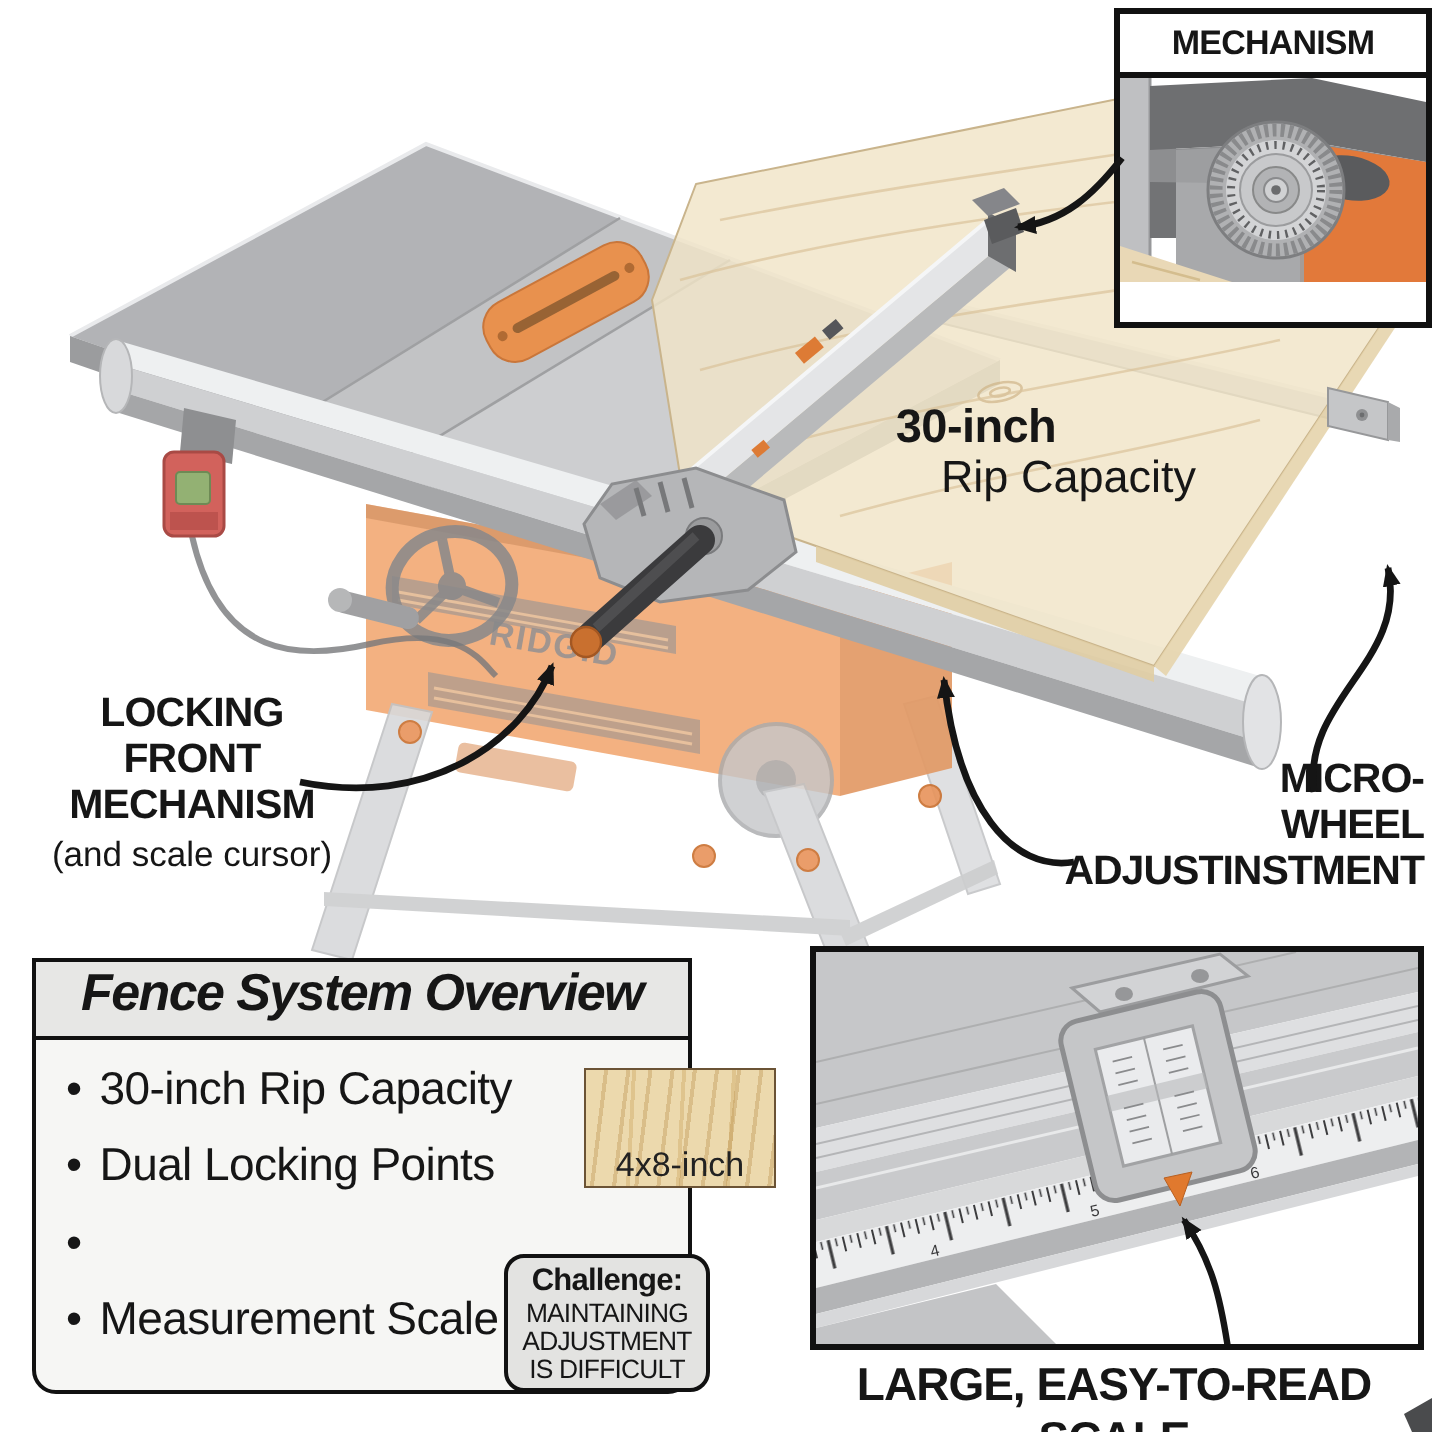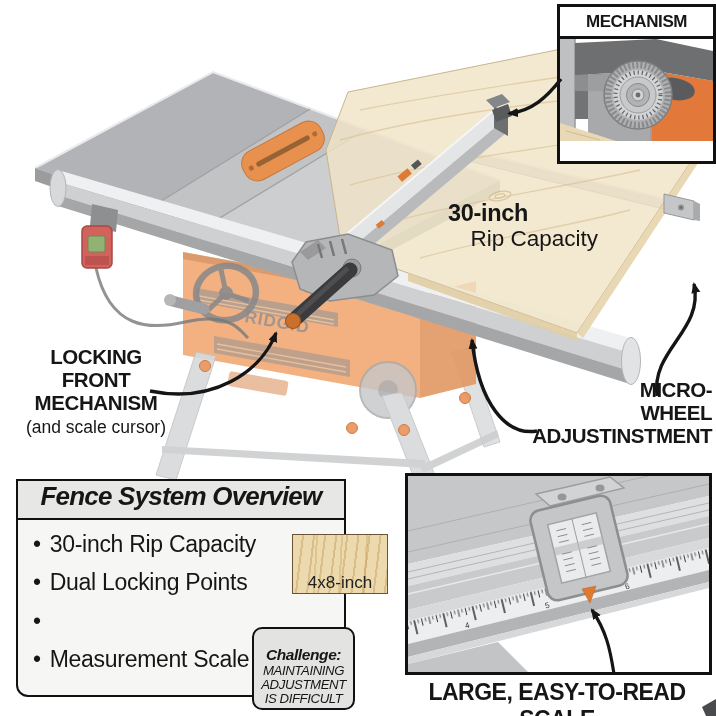--- a/index.html
+++ b/index.html
@@ -33,21 +33,21 @@
                  font-size:26px;font-weight:bold;letter-spacing:-0.8px;padding:0 0 6px;font-style:italic;}
   .bullets{padding:5px 0 0 15px;}
   .bullet{display:flex;gap:9px;align-items:center;height:38.5px;font-size:23px;letter-spacing:-0.3px;}
   .wood-swatch{position:absolute;left:232px;top:53px;width:94px;height:58px;
                border:1.5px solid #6b5335;background:#ecd9ad;
                background-image:repeating-linear-gradient(97deg,rgba(189,148,82,0) 0 9px,rgba(189,148,82,.40) 9px 11px),
                                 repeating-linear-gradient(93deg,rgba(210,175,110,0) 0 23px,rgba(210,175,110,.5) 23px 25px);
                display:flex;align-items:flex-end;justify-content:center;font-size:17px;color:#222;margin-left:42px;}
   .challenge{position:absolute;left:234px;top:146px;width:99px;height:62px;
              border:2.5px solid #111;border-radius:10px;background:#e3e3e1;
-             text-align:center;padding-top:17px;font-style:italic;}
+             text-align:center;padding-top:3px;}
   .challenge .t{font-size:15.5px;font-weight:bold;letter-spacing:-0.4px;}
   .challenge .l{font-size:13.2px;line-height:1.06;letter-spacing:-0.4px;}
 </style>
 </head>
 <body>
 
 <div class="stage">
 
   <svg id="main-art" width="716" height="716" viewBox="0 0 716 716">
     <defs>

